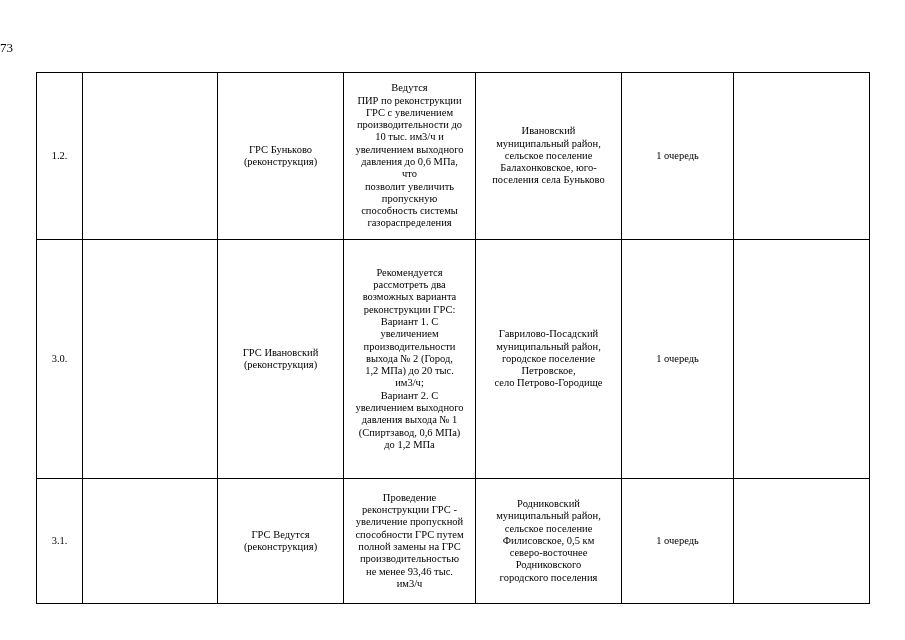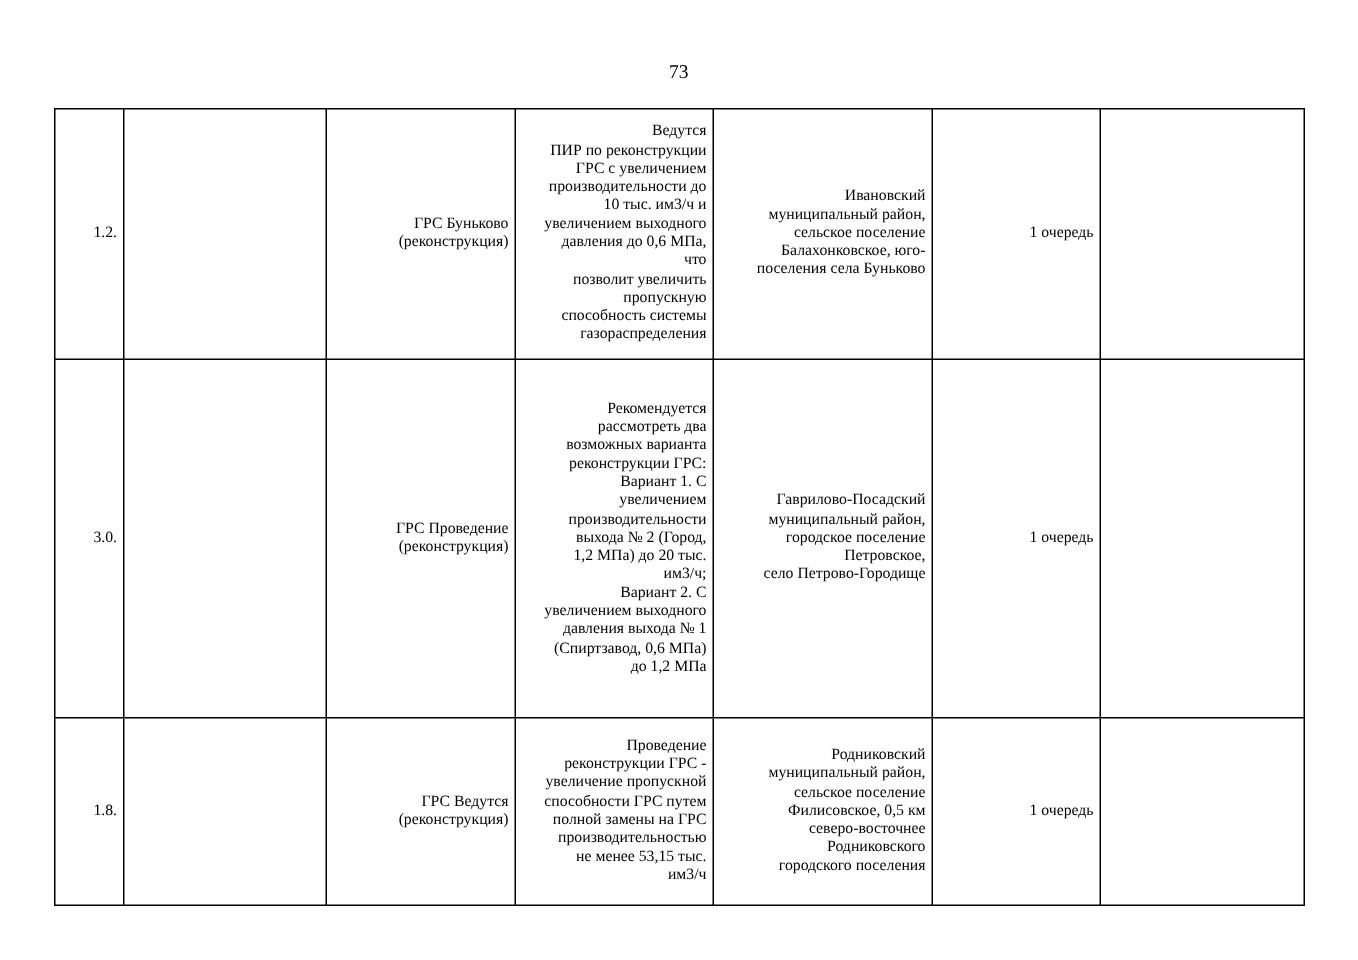--- a/index.html
+++ b/index.html
@@ -19,39 +19,39 @@
     width: 905px;
     height: 640px;
     position: relative;
     box-sizing: border-box;
   }
   .page-number {
     position: absolute;
     top: 40px;
     left: 0;
     width: 905px;
-    text-align: center;
+    text-align: left;
     font-size: 13px;
     font-family: "Liberation Serif", serif;
   }
   .table-wrap {
     position: absolute;
     top: 72px;
     left: 36px;
     width: 833px;
   }
   table.doc-table {
     border-collapse: collapse;
     table-layout: fixed;
     width: 833px;
   }
   table.doc-table td {
     border: 1px solid #000000;
     vertical-align: middle;
-    text-align: right;
+    text-align: center;
     font-size: 10.5px;
     line-height: 1.17;
     padding: 3px 4px;
     font-family: "Liberation Serif", serif;
   }
   col.c-num    { width: 46px; }
   col.c-blank1 { width: 135px; }
   col.c-name   { width: 126px; }
   col.c-desc   { width: 132px; }
   col.c-loc    { width: 146px; }
@@ -104,21 +104,21 @@
 муниципальный район,
 сельское поселение
 Балахонковское, юго-
 поселения села Буньково</td>
           <td class="cell-text">1 очередь</td>
           <td class="cell-text"></td>
         </tr>
         <tr class="row-2">
           <td class="cell-num">3.0.</td>
           <td class="cell-text"></td>
-          <td class="cell-text">ГРС Проведение
+          <td class="cell-text">ГРС Ивановский
 (реконструкция)</td>
           <td class="cell-text">Рекомендуется
 рассмотреть два
 возможных варианта
 реконструкции ГРС:
 Вариант 1. С
 увеличением
 производительности
 выхода № 2 (Город,
 1,2 МПа) до 20 тыс.
@@ -130,31 +130,31 @@
 до 1,2 МПа</td>
           <td class="cell-text">Гаврилово-Посадский
 муниципальный район,
 городское поселение
 Петровское,
 село Петрово-Городище</td>
           <td class="cell-text">1 очередь</td>
           <td class="cell-text"></td>
         </tr>
         <tr class="row-3">
-          <td class="cell-num">1.8.</td>
+          <td class="cell-num">3.1.</td>
           <td class="cell-text"></td>
           <td class="cell-text">ГРС Ведутся
 (реконструкция)</td>
           <td class="cell-text">Проведение
 реконструкции ГРС -
 увеличение пропускной
 способности ГРС путем
 полной замены на ГРС
 производительностью
-не менее 53,15 тыс.
+не менее 93,46 тыс.
 им3/ч</td>
           <td class="cell-text">Родниковский
 муниципальный район,
 сельское поселение
 Филисовское, 0,5 км
 северо-восточнее
 Родниковского
 городского поселения</td>
           <td class="cell-text">1 очередь</td>
           <td class="cell-text"></td>

